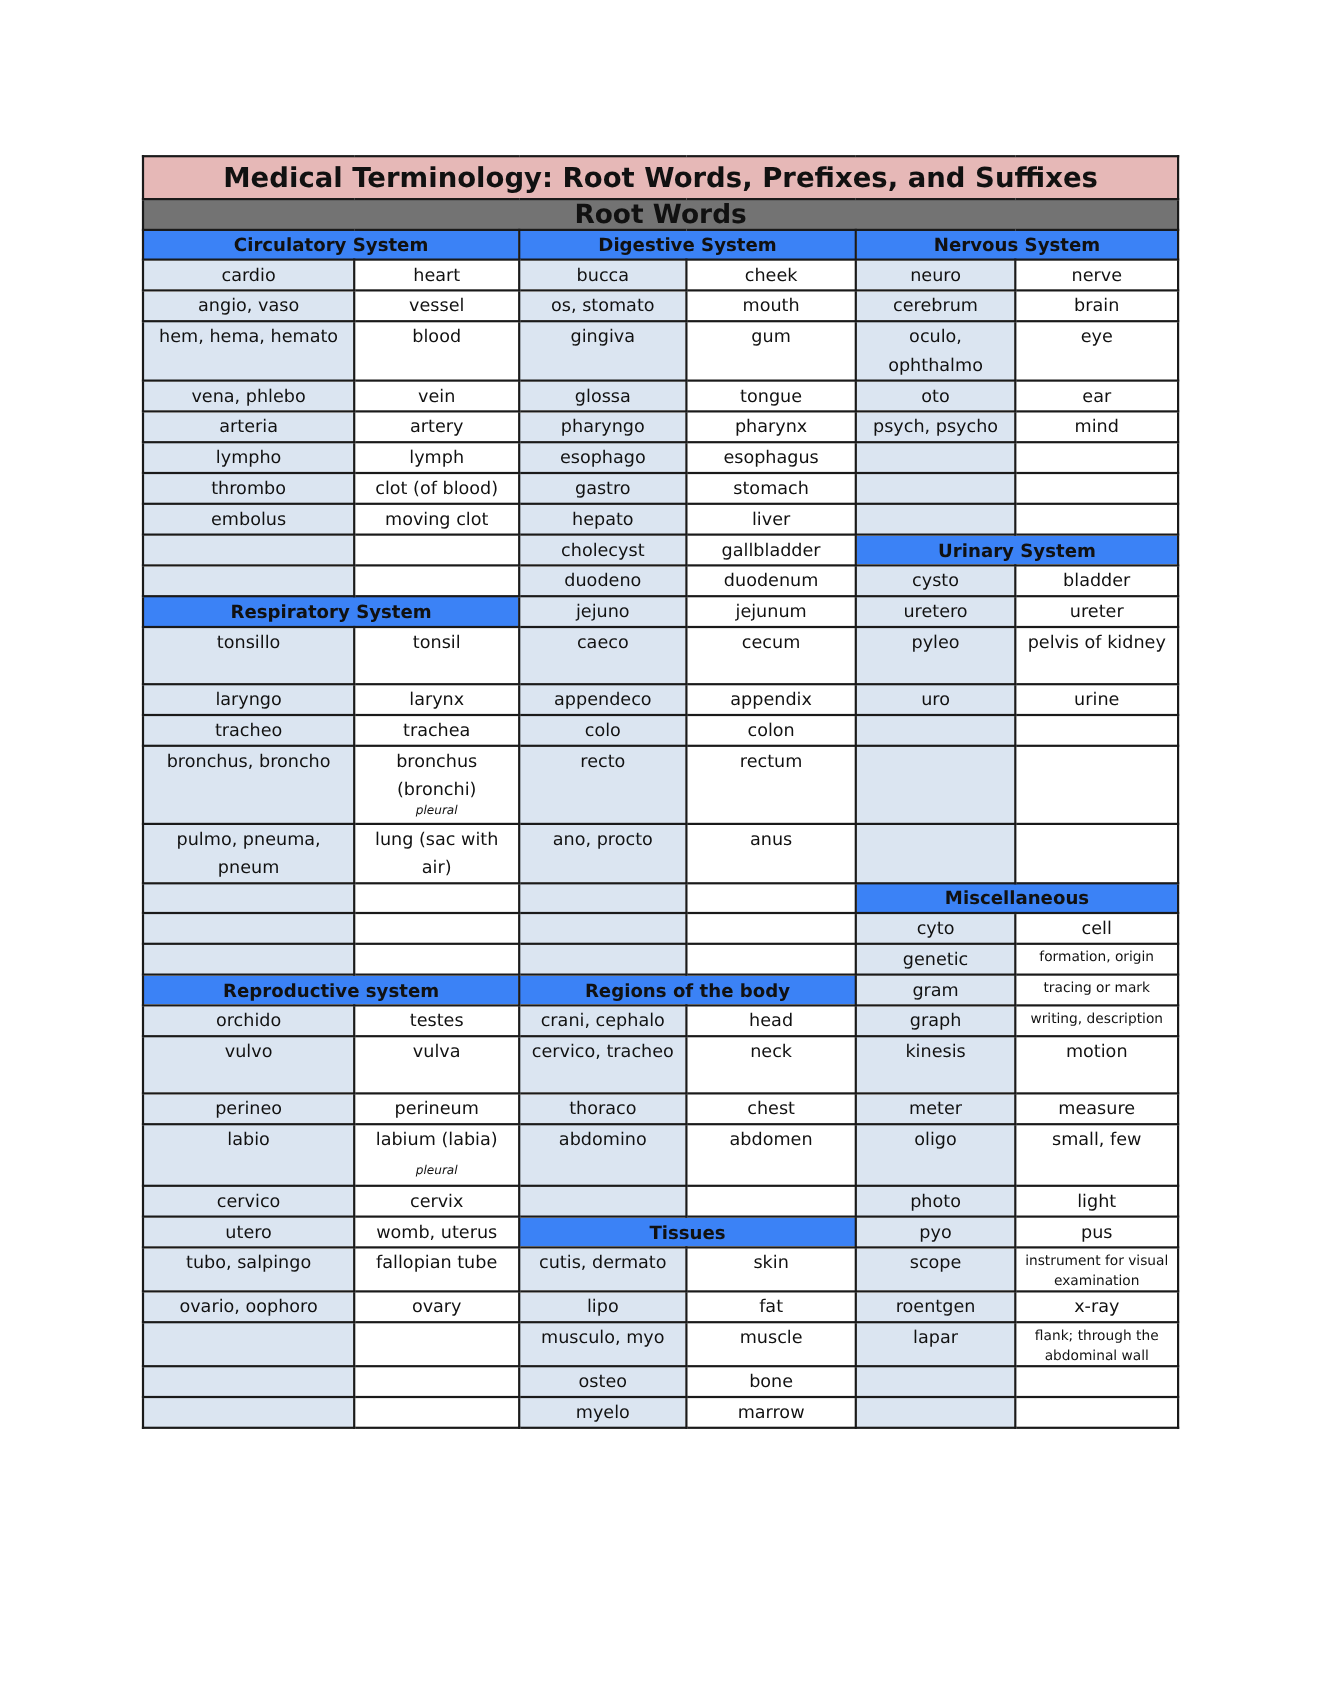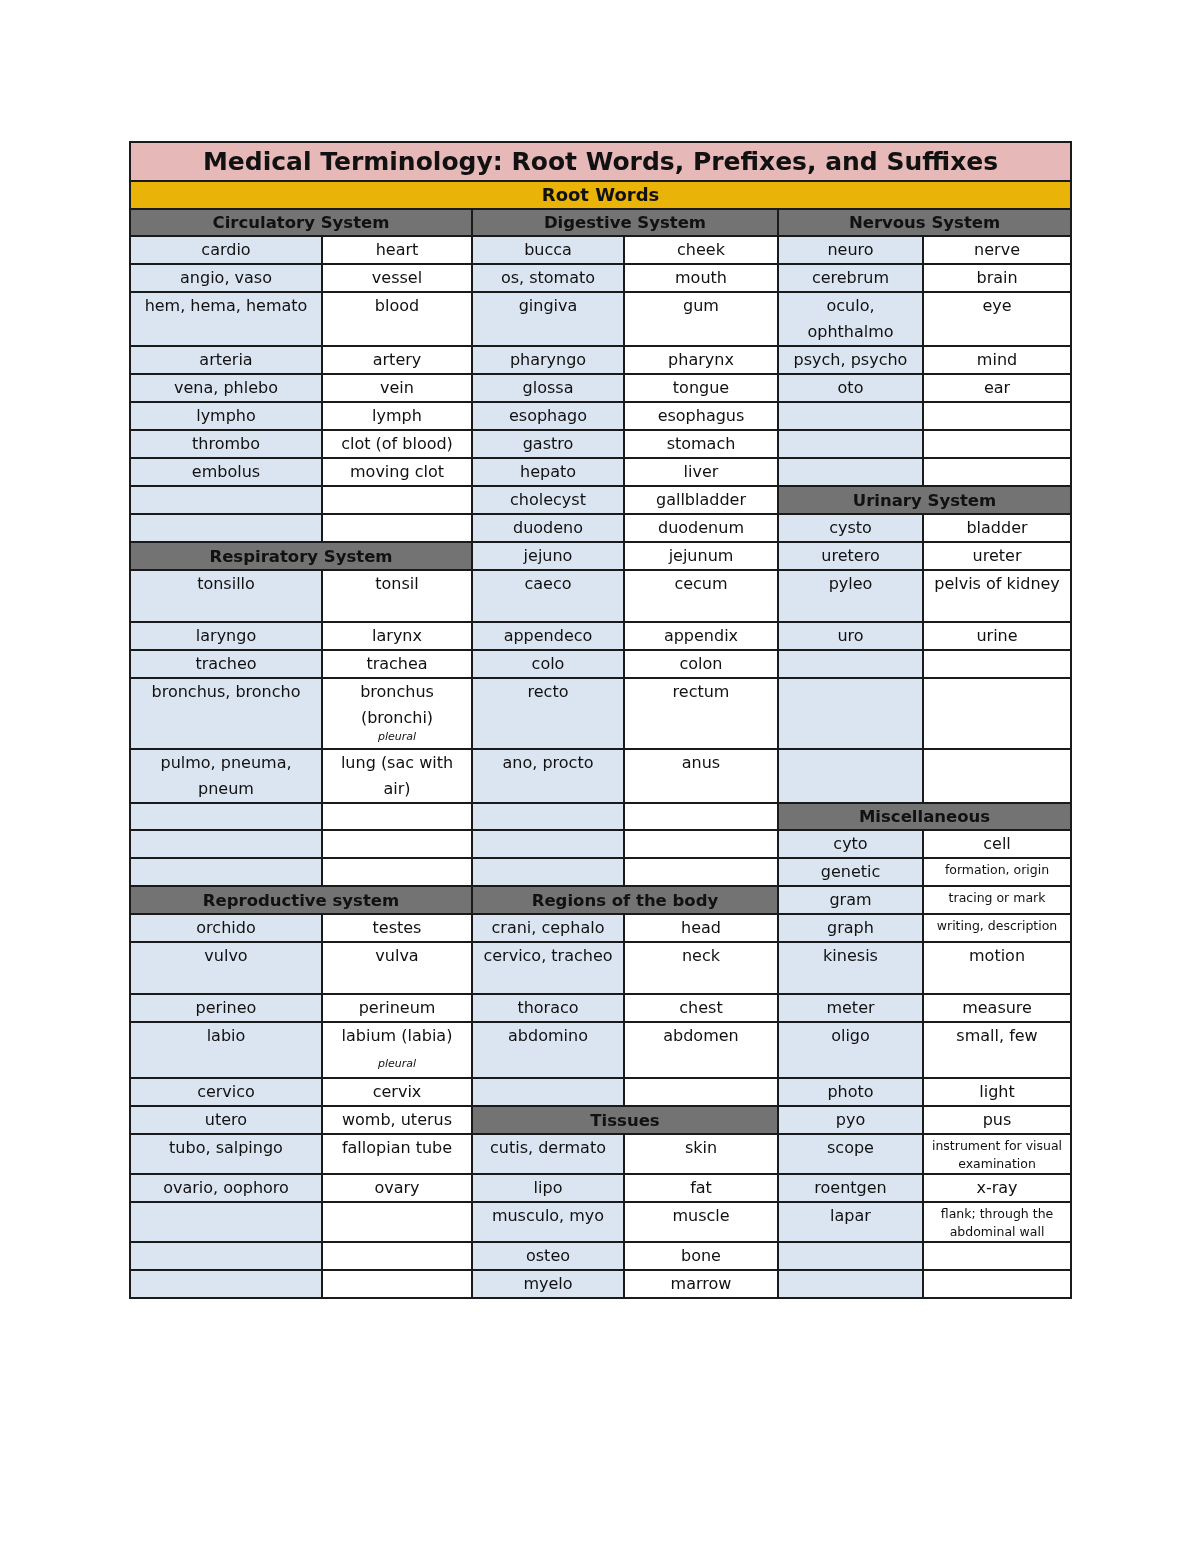--- a/index.html
+++ b/index.html
@@ -2,23 +2,23 @@
 <html><head>
 <meta charset="utf-8">
 <style>
   html, body { margin: 0; padding: 0; background: #ffffff; }
   body { width: 1200px; height: 1553px; position: relative; overflow: hidden; font-family: "DejaVu Sans", "Liberation Sans", sans-serif; color: #111; }
   #sheet { position: absolute; left: 129px; top: 141px; width: 941px; height: 1256px; }
   table { border-collapse: collapse; table-layout: fixed; width: 941px; }
   td { border: 2px solid #1a1a1a; text-align: center; vertical-align: top; padding: 0 2px; font-size: 16px; line-height: 26px; overflow: hidden; white-space: normal; }
   td.term { background: #dbe5f1; }
   td.mean { background: #ffffff; }
-  td.hdr { background: #737373; font-weight: bold; font-size: 16.5px; line-height: 25px; vertical-align: middle; }
+  td.hdr { background: #3b82f6; font-weight: bold; font-size: 16.5px; line-height: 25px; vertical-align: middle; }
   td.title { background: #e6b8b7; font-weight: bold; font-size: 25px; line-height: 36px; vertical-align: middle; }
-  td.sub { background: #eab308; font-weight: bold; font-size: 18px; line-height: 26px; vertical-align: middle; }
+  td.sub { background: #737373; font-weight: bold; font-size: 24px; line-height: 26px; vertical-align: middle; }
   td.small { font-size: 12.5px; line-height: 18px; padding-top: 2px; }
   .pl { font-style: italic; font-size: 11px; line-height: 12px; display: block; }
   .pl-inline { font-style: italic; font-size: 11px; }
   tr.h27 td { height: 23px; }
   tr.h28 td { height: 24px; }
   tr.h54 td { height: 50px; }
   tr.h39 td { height: 35px; }
   tr.h73 td { height: 69px; }
 </style>
 </head>
@@ -65,34 +65,34 @@
     </tr>
     <tr class="h54">
       <td class="term">hem, hema, hemato</td>
       <td class="mean">blood</td>
       <td class="term">gingiva</td>
       <td class="mean">gum</td>
       <td class="term">oculo, ophthalmo</td>
       <td class="mean">eye</td>
     </tr>
     <tr class="h27">
+      <td class="term">vena, phlebo</td>
+      <td class="mean">vein</td>
+      <td class="term">glossa</td>
+      <td class="mean">tongue</td>
+      <td class="term">oto</td>
+      <td class="mean">ear</td>
+    </tr>
+    <tr class="h27">
       <td class="term">arteria</td>
       <td class="mean">artery</td>
       <td class="term">pharyngo</td>
       <td class="mean">pharynx</td>
       <td class="term">psych, psycho</td>
       <td class="mean">mind</td>
-    </tr>
-    <tr class="h27">
-      <td class="term">vena, phlebo</td>
-      <td class="mean">vein</td>
-      <td class="term">glossa</td>
-      <td class="mean">tongue</td>
-      <td class="term">oto</td>
-      <td class="mean">ear</td>
     </tr>
     <tr class="h28">
       <td class="term">lympho</td>
       <td class="mean">lymph</td>
       <td class="term">esophago</td>
       <td class="mean">esophagus</td>
       <td class="term"></td>
       <td class="mean"></td>
     </tr>
     <tr class="h27">

